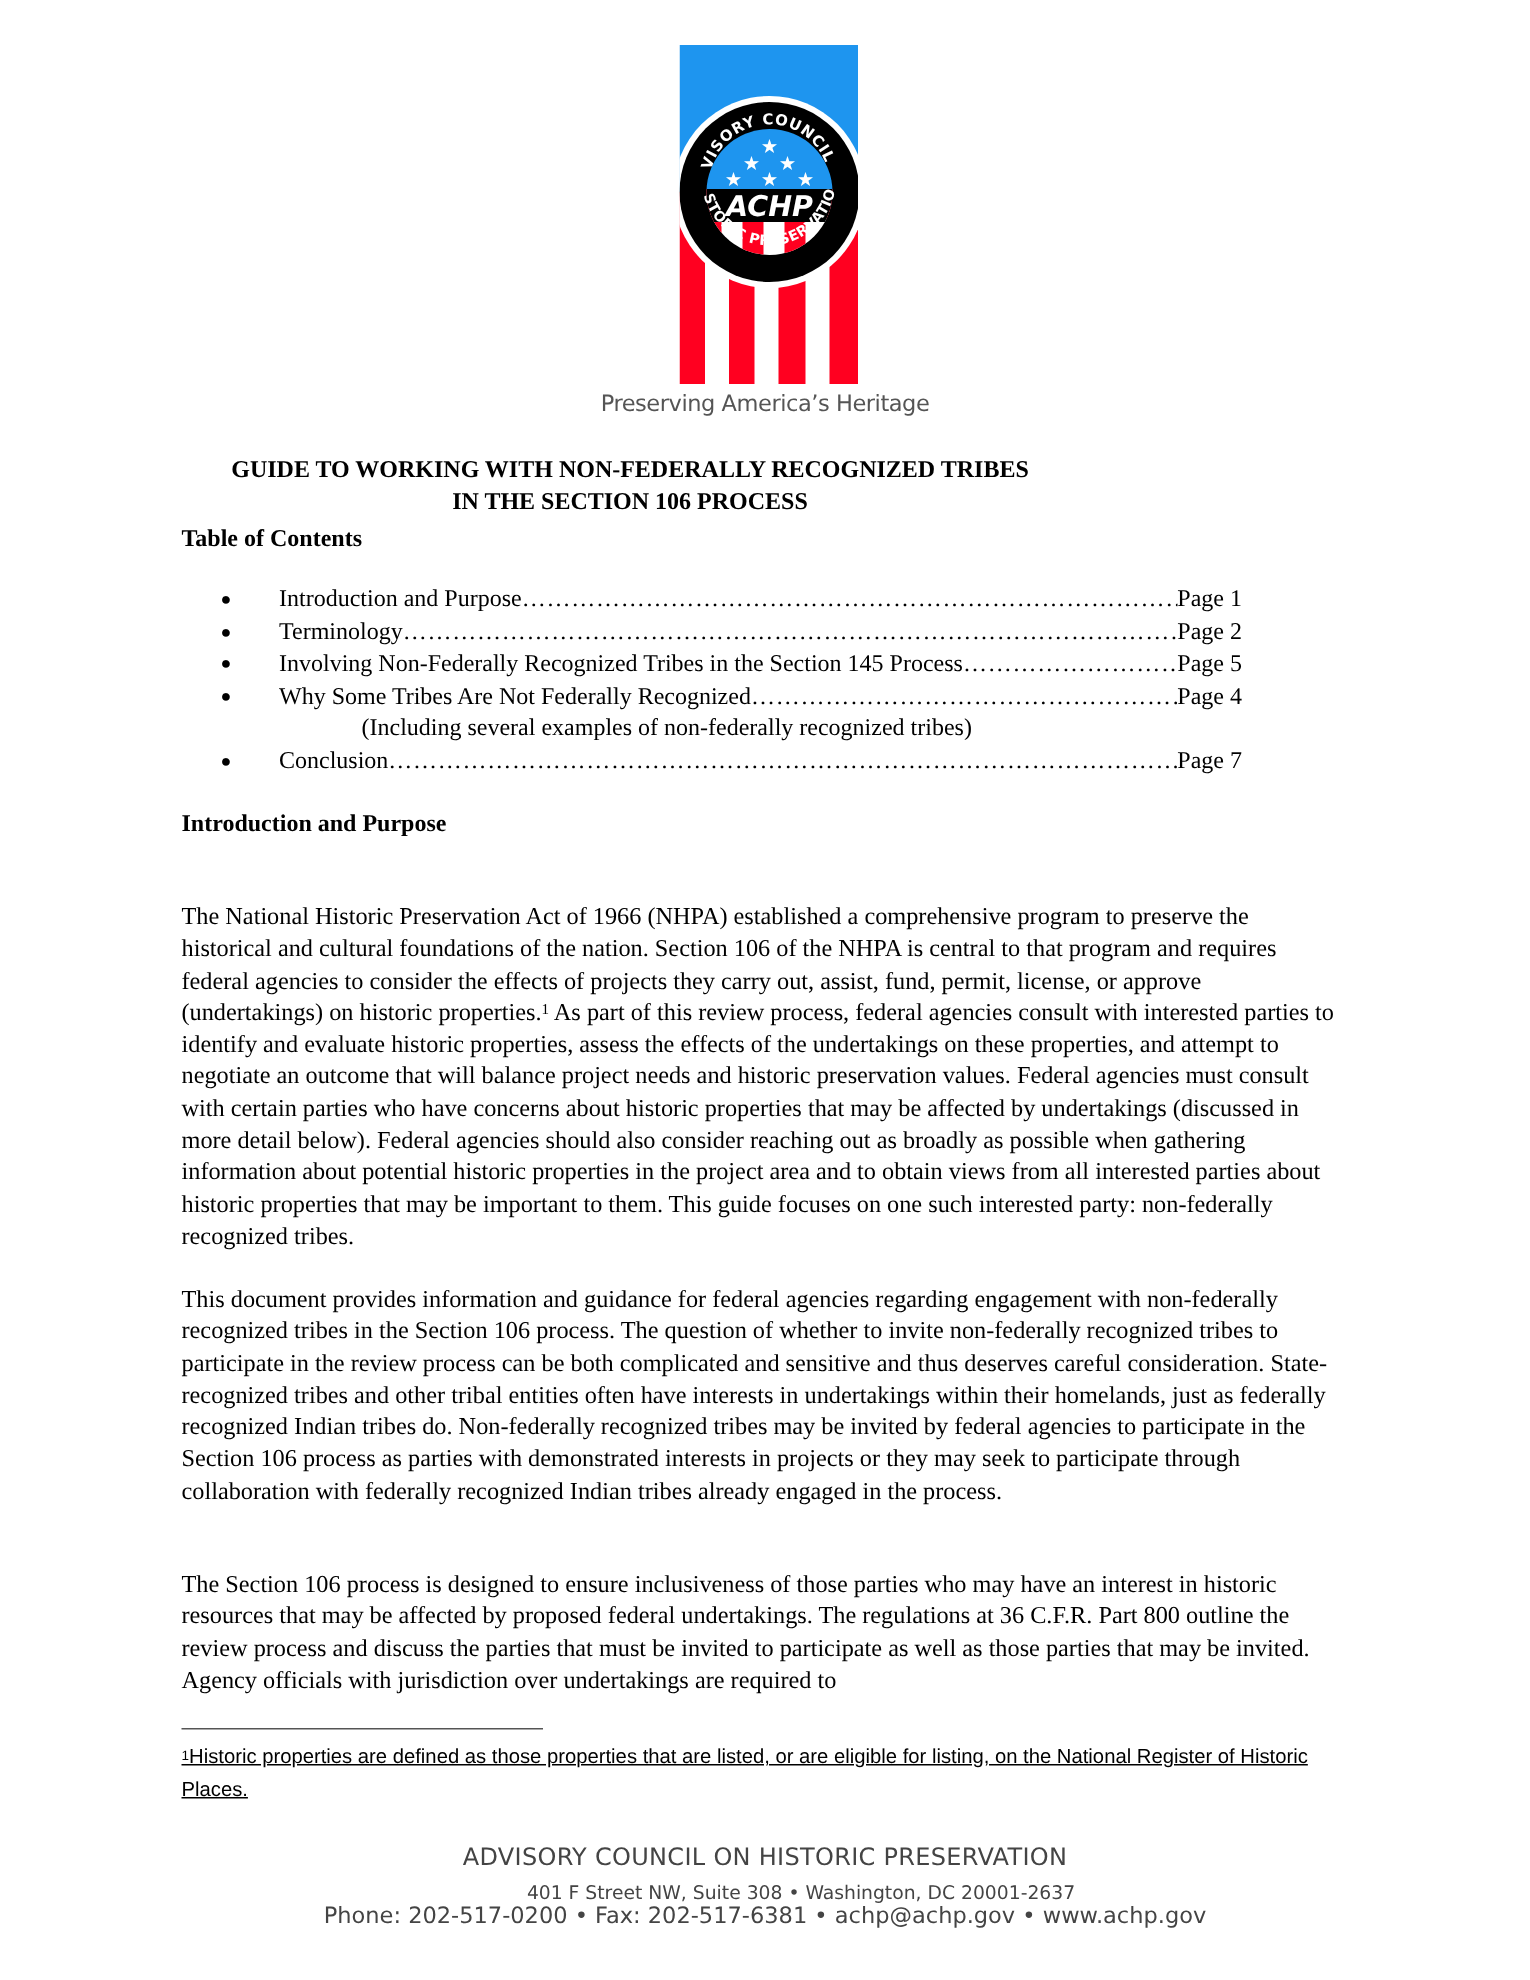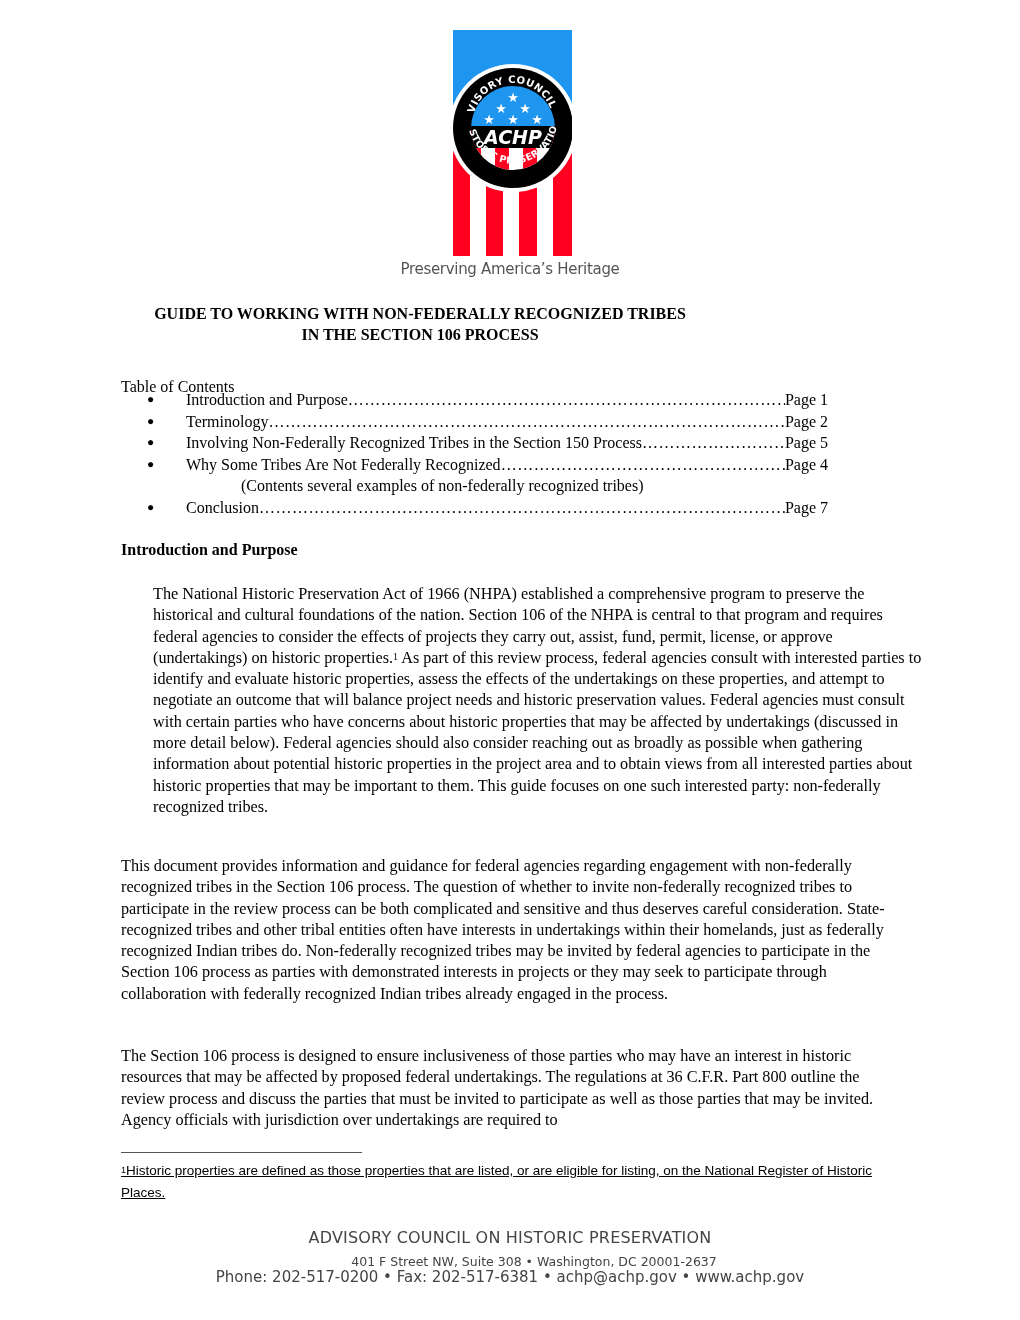--- a/index.html
+++ b/index.html
@@ -4,33 +4,33 @@
 <style>
   html, body { margin: 0; padding: 0; background: #ffffff; }
   body { width: 1020px; height: 1320px; position: relative; overflow: hidden;
          font-family: "Liberation Serif", "DejaVu Serif", serif; color: #000; }
   .logo { position: absolute; left: 453px; top: 30px; width: 119px; height: 226px; }
   .tagline { position: absolute; left: 380px; top: 260px; width: 260px; text-align: center;
              font-family: "DejaVu Sans", "Liberation Sans", sans-serif; font-size: 15px;
              color: #555; letter-spacing: -0.3px; }
   .title { position: absolute; left: 0; top: 303px; width: 840px; text-align: center;
            font-weight: bold; font-size: 16px; line-height: 21px; }
-  .toc-heading { position: absolute; left: 121px; top: 378px; font-weight: normal; font-size: 16px; }
+  .toc-heading { position: absolute; left: 121px; top: 351px; font-weight: bold; font-size: 16px; }
   .toc { position: absolute; left: 121px; top: 389px; width: 707px; margin: 0; padding: 0; list-style: none; font-size: 16px; }
   .toc li { position: relative; height: 21.5px; line-height: 21.5px; white-space: nowrap; }
   .toc .bullet { position: absolute; left: 26px; top: 0; font-size: 12px; }
   .toc .entry { position: absolute; left: 65px; right: 0; top: 0; display: flex; }
   .toc .entry .txt { flex: none; }
   .toc .entry .dots { flex: 1 1 auto; overflow: hidden; white-space: nowrap; letter-spacing: 0.5px; }
   .toc .entry .pg { flex: none; }
   .toc .sub { position: absolute; left: 120px; top: 0; }
   .section-heading { position: absolute; left: 121px; top: 541px; font-weight: bold; font-size: 16px; }
   .para { position: absolute; left: 121px; width: 770px; font-size: 16.2px; line-height: 21.3px;
           margin: 0; text-align: left; }
-  .p1 { top: 584px; margin-left: 32px; }
+  .p1 { top: 601px; }
   .p2 { top: 856px; }
   .p3 { top: 1046px; }
   sup { font-size: 10px; vertical-align: top; position: relative; top: -2px; }
   .fn-rule { position: absolute; left: 121px; top: 1152px; width: 241px; height: 1px; background: #555; }
   .footnote { position: absolute; left: 121px; top: 1160px; width: 760px;
               font-family: "Liberation Sans", "DejaVu Sans", sans-serif; font-size: 13.5px; line-height: 22px; text-decoration: underline; }
   .footnote sup { font-size: 9px; top: -1px; }
   .footer { position: absolute; left: 0; width: 1020px; text-align: center;
             font-family: "DejaVu Sans", "Liberation Sans", sans-serif; color: #444; }
   .f1 { top: 1228px; font-size: 16px; letter-spacing: 0.2px; }
@@ -101,35 +101,35 @@
     <span class="bullet">●</span>
     <span class="entry">
       <span class="txt">Terminology</span>
       <span class="dots">…………………………………………………………………………………………………</span>
       <span class="pg">Page 2</span>
     </span>
   </li>
   <li>
     <span class="bullet">●</span>
     <span class="entry">
-      <span class="txt">Involving Non-Federally Recognized Tribes in the Section 150 Process</span>
+      <span class="txt">Involving Non-Federally Recognized Tribes in the Section 145 Process</span>
       <span class="dots">…………………………………</span>
       <span class="pg">Page 5</span>
     </span>
   </li>
   <li>
     <span class="bullet">●</span>
     <span class="entry">
       <span class="txt">Why Some Tribes Are Not Federally Recognized</span>
       <span class="dots">………………………………………………………………</span>
       <span class="pg">Page 4</span>
     </span>
   </li>
   <li>
-    <span class="sub">(Contents several examples of non-federally recognized tribes)</span>
+    <span class="sub">(Including several examples of non-federally recognized tribes)</span>
   </li>
   <li>
     <span class="bullet">●</span>
     <span class="entry">
       <span class="txt">Conclusion</span>
       <span class="dots">……………………………………………………………………………………………………………</span>
       <span class="pg">Page 7</span>
     </span>
   </li>
 </ul>

